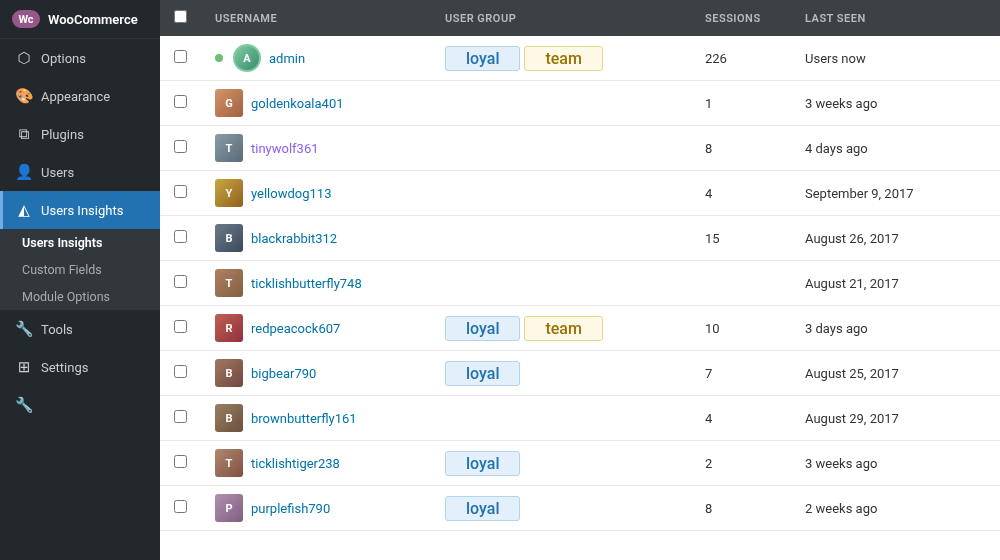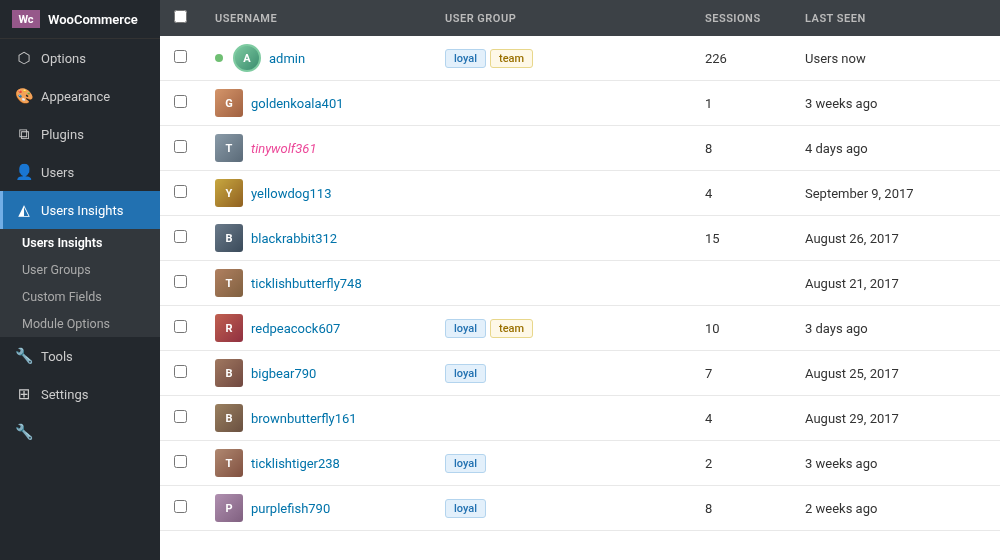--- a/index.html
+++ b/index.html
@@ -21,21 +21,21 @@
       display: flex;
       align-items: center;
       gap: 8px;
       padding: 10px 12px;
       background: #23282d;
       border-bottom: 1px solid #333;
     }
     .sidebar-logo-icon {
       width: 28px; height: 18px;
       background: #96588a;
-      border-radius: 0;
+      border-radius: 14px;
       display: flex; align-items: center; justify-content: center;
       color: white; font-weight: bold; font-size: 11px;
     }
     .sidebar-logo-text {
       color: #fff;
       font-size: 13px;
       font-weight: 600;
     }
 
     .sidebar-nav-item {
@@ -147,23 +147,23 @@
       width: 8px; height: 8px;
       background: #6fbf73;
       border-radius: 50%;
       display: inline-block;
       margin-right: 2px;
       flex-shrink: 0;
     }
 
     .tag {
       display: inline-block;
-      padding: 2px 8px;
+      padding: 2px 20px;
       border-radius: 3px;
-      font-size: 11px;
+      font-size: 16px;
       font-weight: 500;
       margin-right: 4px;
     }
     .tag-loyal { background: #e3f0fb; color: #2271b1; border: 1px solid #b3d4ee; }
     .tag-team { background: #fef8e7; color: #9a7000; border: 1px solid #e8d78b; }
 
     input[type="checkbox"] { cursor: pointer; }
 
     
     .av-goldenkoala { background: linear-gradient(135deg, #d4956a, #a06040); }
@@ -203,21 +203,20 @@
     <span class="nav-icon">👤</span>
     <span>Users</span>
   </div>
   <div class="sidebar-nav-item active">
     <span class="nav-icon">◭</span>
     <span>Users Insights</span>
   </div>
 
   <div class="sidebar-submenu">
     <div class="sidebar-submenu-item active">Users Insights</div>
-    <div class="sidebar-submenu-item">User Groups</div>
     <div class="sidebar-submenu-item">Custom Fields</div>
     <div class="sidebar-submenu-item">Module Options</div>
   </div>
 
   <div class="sidebar-nav-item">
     <span class="nav-icon">🔧</span>
     <span>Tools</span>
   </div>
   <div class="sidebar-nav-item">
     <span class="nav-icon">⊞</span>
@@ -266,21 +265,21 @@
             </td>
             <td></td>
             <td>1</td>
             <td>3 weeks ago</td>
           </tr>
           <tr>
             <td class="checkbox-col"><input type="checkbox" style=""></td>
             <td>
               <div class="user-cell">
                 <div class="avatar av-tinywolf" style="font-size: 11px; font-weight: bold; color: white; display: flex; align-items: center; justify-content: center;">T</div>
-                <span style="color: #ec4899; cursor: pointer; font-style: italic;">tinywolf361</span>
+                <span style="color: #8b5cf6; cursor: pointer;">tinywolf361</span>
               </div>
             </td>
             <td></td>
             <td>8</td>
             <td>4 days ago</td>
           </tr>
           <tr>
             <td class="checkbox-col"><input type="checkbox" style=""></td>
             <td>
               <div class="user-cell">

